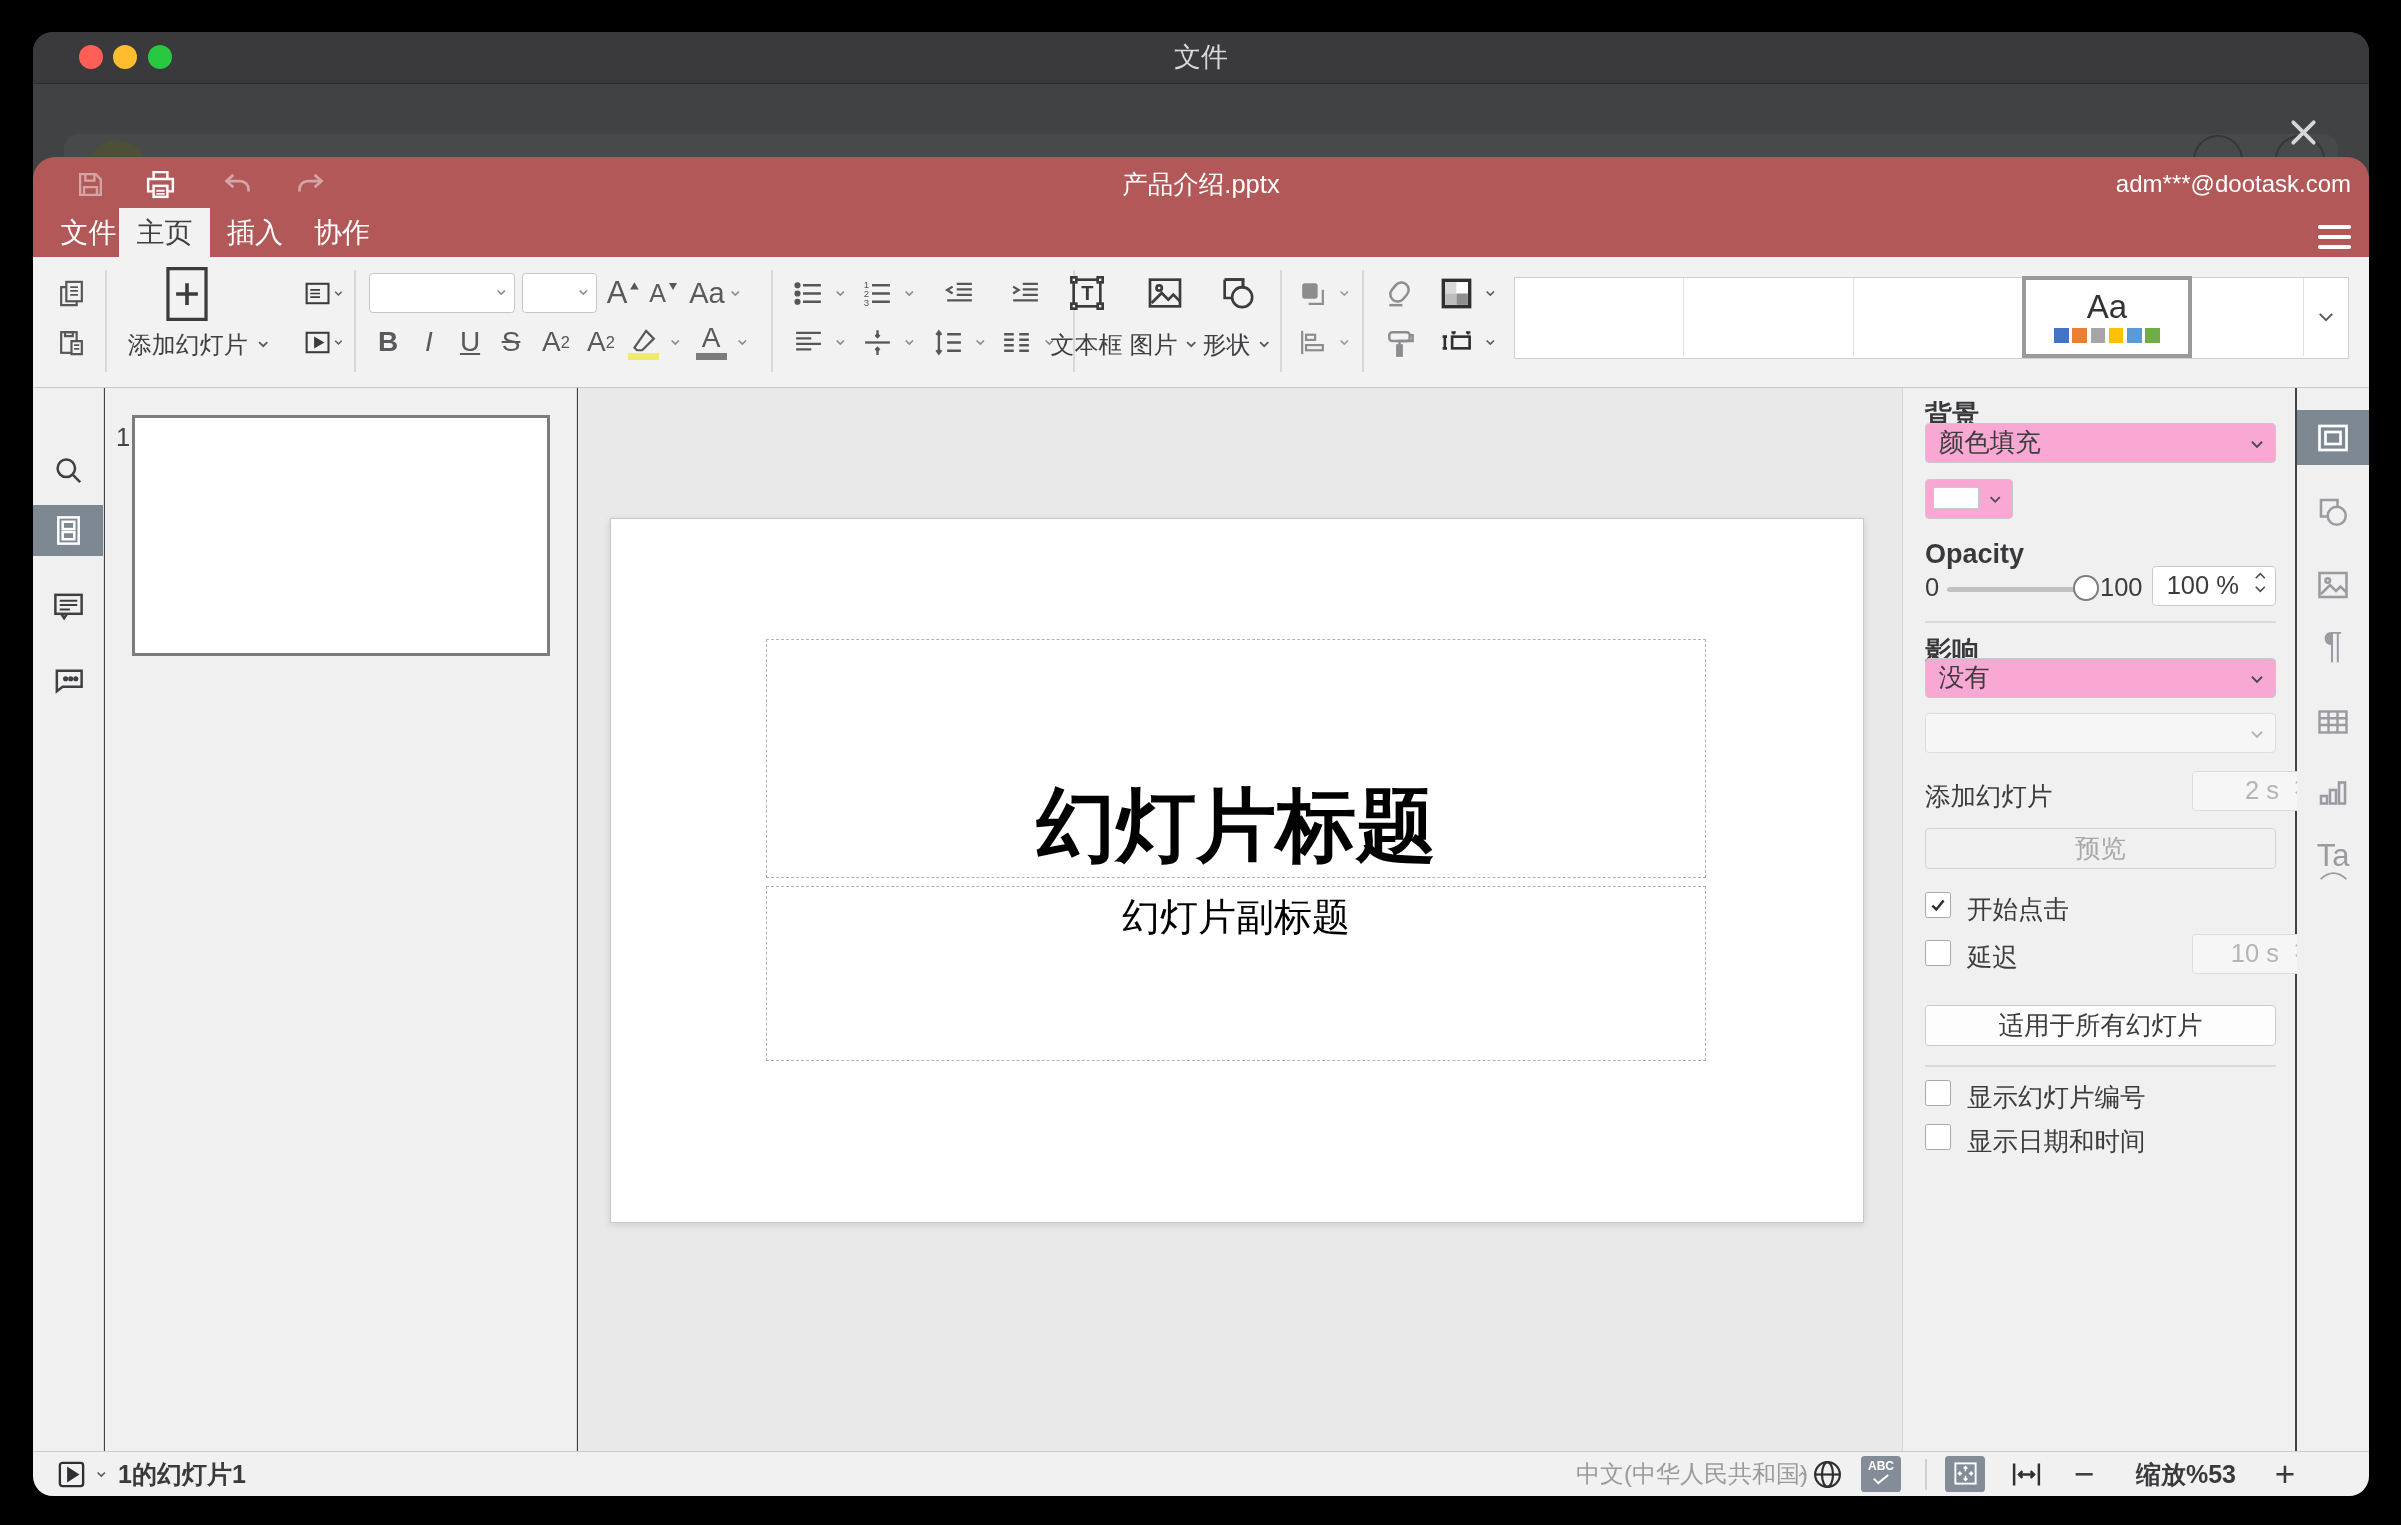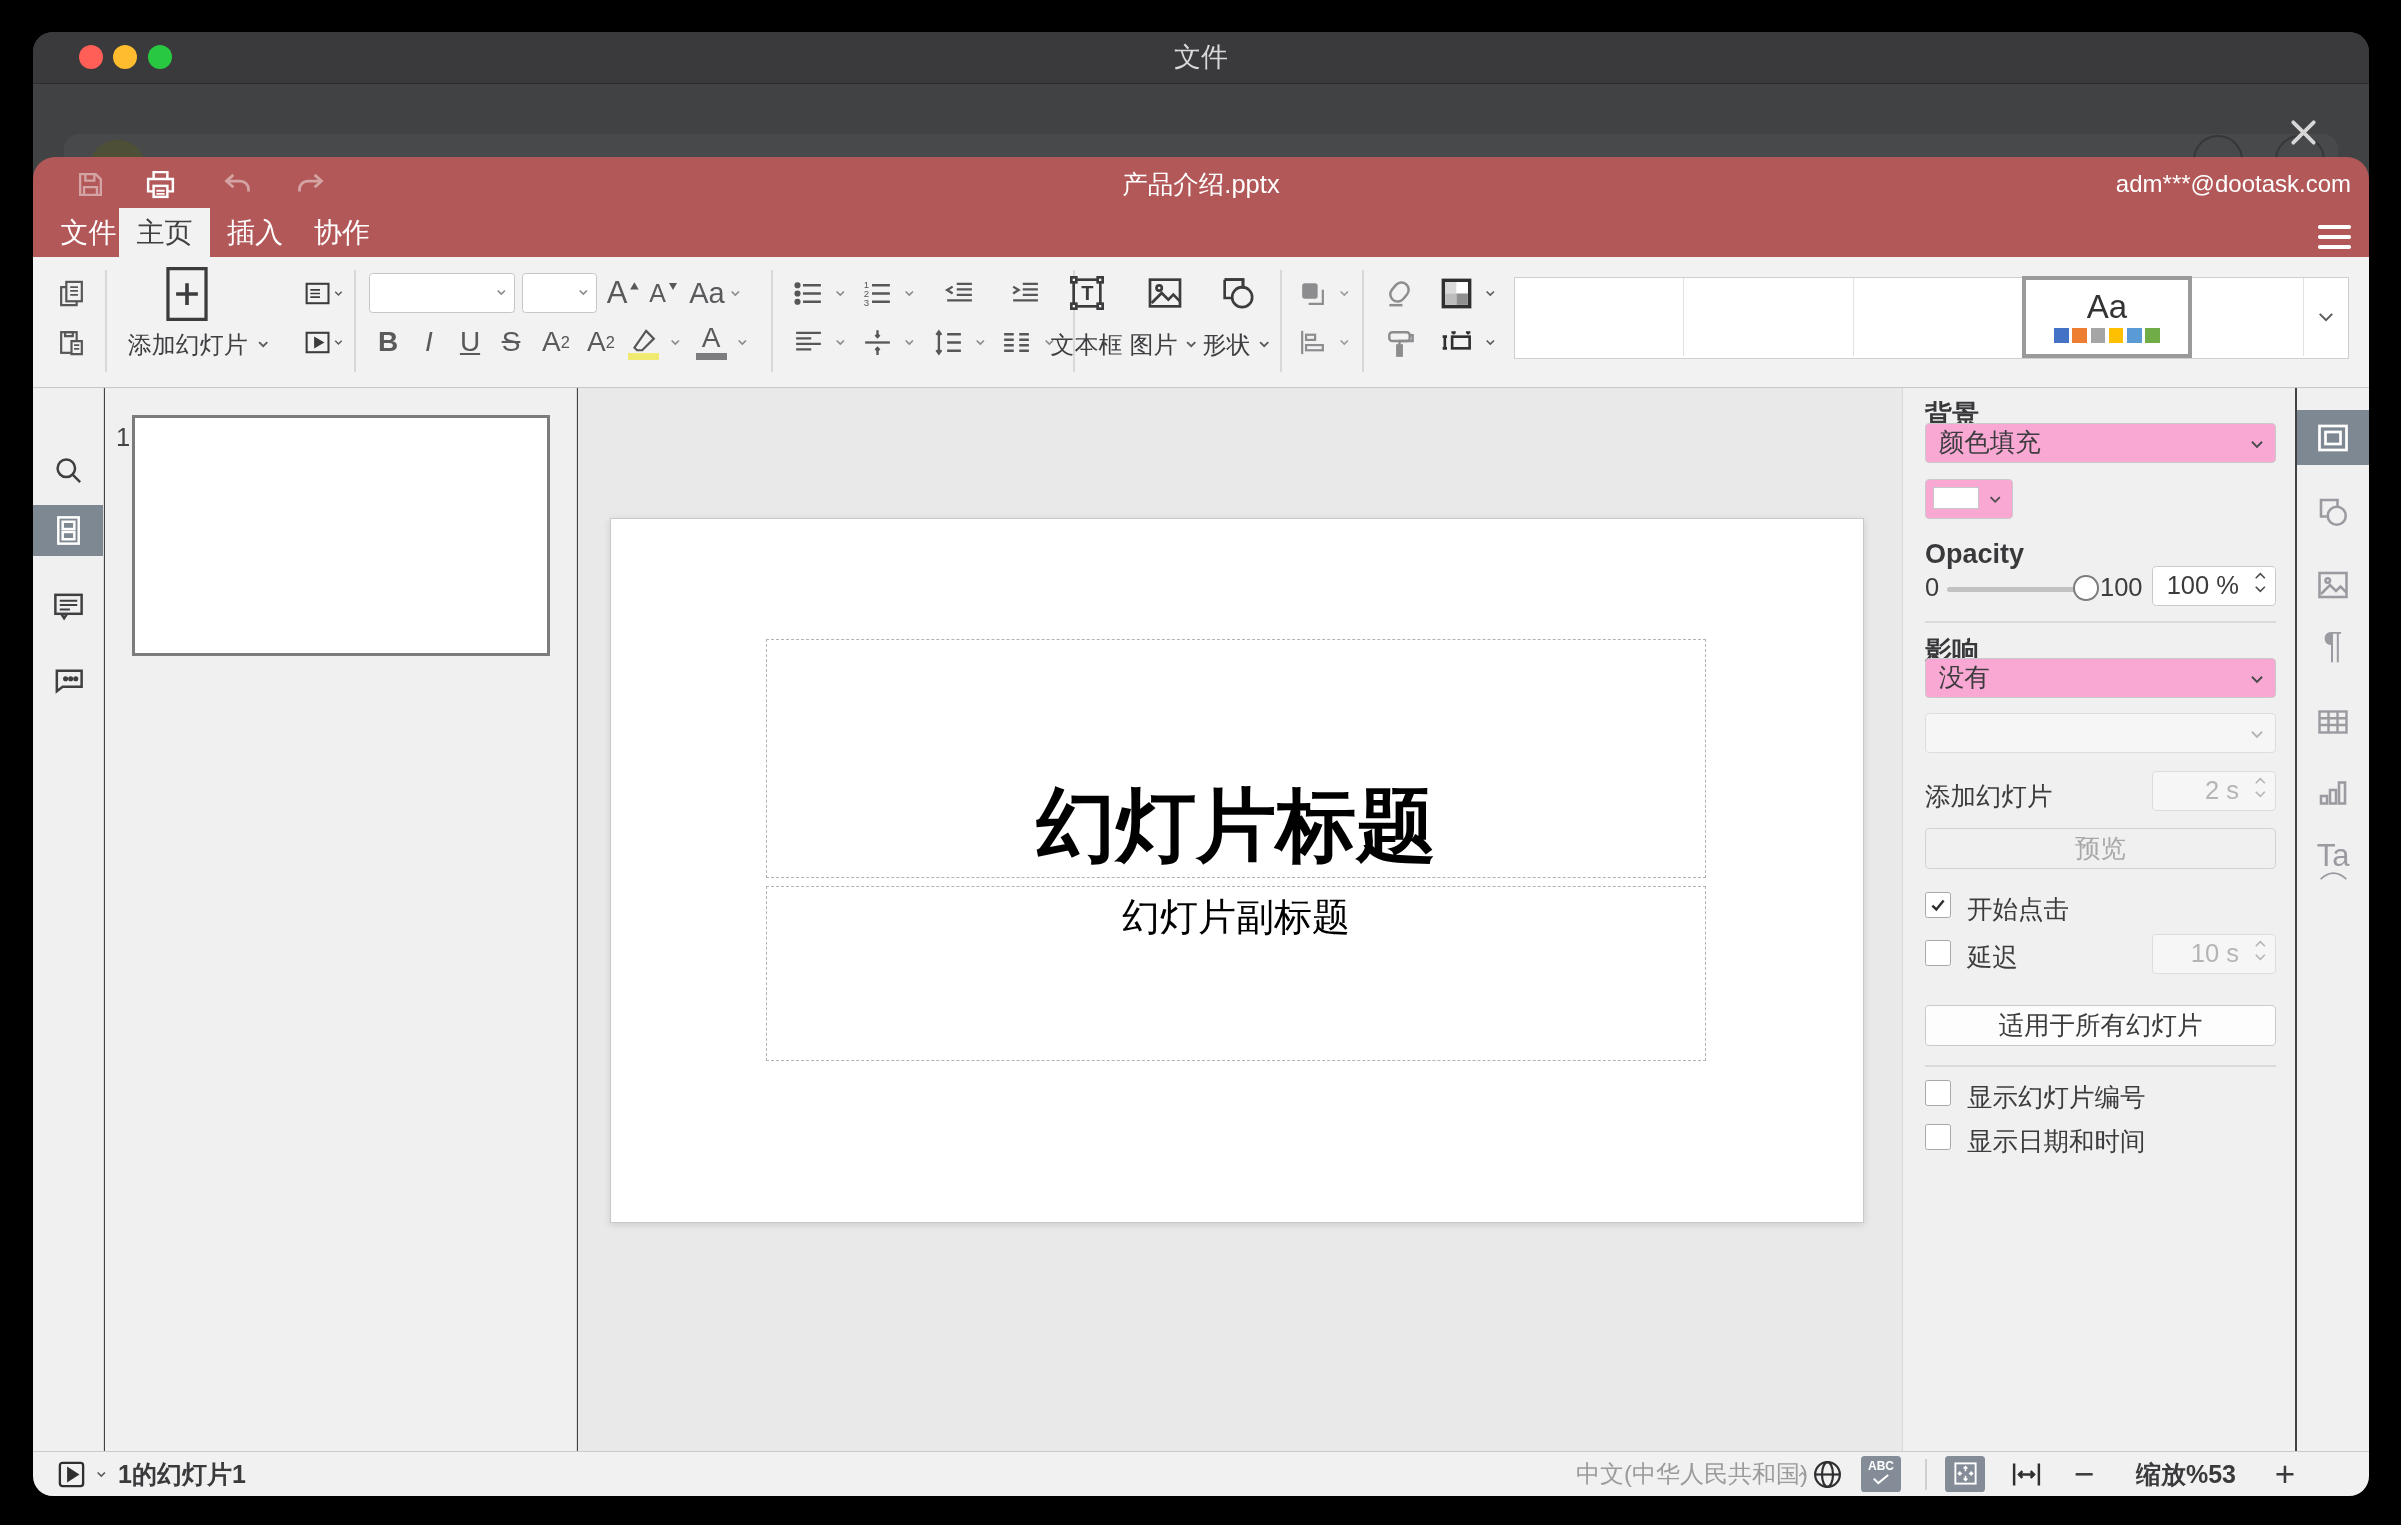--- a/index.html
+++ b/index.html
@@ -52,21 +52,21 @@
   .ph{position:absolute;left:155px;width:940px;border:1.8px dashed #b3b3b3;box-sizing:border-box;display:flex;justify-content:center;}
   .notes{position:absolute;left:0;top:984px;width:1325px;height:79px;background:#e2e2e3;border-top:1.8px solid #c9c9c9;}
   .notes span{position:absolute;left:40px;top:0;height:79px;line-height:79px;font-size:29px;color:#1d1d1f;}
   
   .rpanel{position:absolute;left:1869px;top:356px;width:392px;height:1063px;background:#f0f0f1;border-left:1.8px solid #d9d9d9;}
   .rp-h{position:absolute;left:22px;font-size:27px;font-weight:bold;color:#39393c;}
   .rsel{position:absolute;left:22px;width:351px;height:40px;background:#f9a8d4;border:1.8px solid #c9c9c9;border-radius:4.6px;box-sizing:border-box;font-size:25.5px;color:#3c3c3e;line-height:36px;padding-left:12.8px;cursor:pointer;}
   .rsel .cv{position:absolute;right:9px;top:11px;}
   .rsel.disabled{background:#f6f6f6;border-color:#dcdcdc;color:#b5b5b5;}
   .spin{position:absolute;width:124px;height:40px;background:#fff;border:1.8px solid #c9c9c9;border-radius:4.6px;box-sizing:border-box;font-size:25.5px;color:#3c3c3e;}
-  .spin.disabled{background:#f6f6f6;border-color:#dcdcdc;color:#b5b5b5;}
+  .spin.disabled{background:#f6f6f6;border-color:#dcdcdc;color:#b5b5b5;margin-left:40px;}
   .spin .sv{position:absolute;right:36px;top:0;height:36px;line-height:36px;}
   .spin .ud{position:absolute;right:7.3px;top:2.7px;display:flex;flex-direction:column;gap:3.6px;}
   .rdiv{position:absolute;left:22px;width:351px;height:1.8px;background:#dadada;}
   .cb{position:absolute;width:25.5px;height:25.5px;background:#fff;border:1.8px solid #a9a9a9;border-radius:2.7px;box-sizing:border-box;display:flex;align-items:center;justify-content:center;cursor:pointer;}
   .cblabel{position:absolute;font-size:25.5px;color:#3c3c3e;}
   .rbtn{position:absolute;left:22px;width:351px;height:41px;border:1.8px solid #c9c9c9;border-radius:4.6px;box-sizing:border-box;text-align:center;font-size:25.5px;cursor:pointer;}
   .rstrip{position:absolute;left:2264px;top:356px;width:72px;height:1063px;background:#f0f0f1;}
   .rsi{position:absolute;left:0;width:72px;height:55px;display:flex;align-items:center;justify-content:center;cursor:pointer;color:#9a9ba0;}
   .rsi.active{background:#7e8893;color:#fff;}
   

